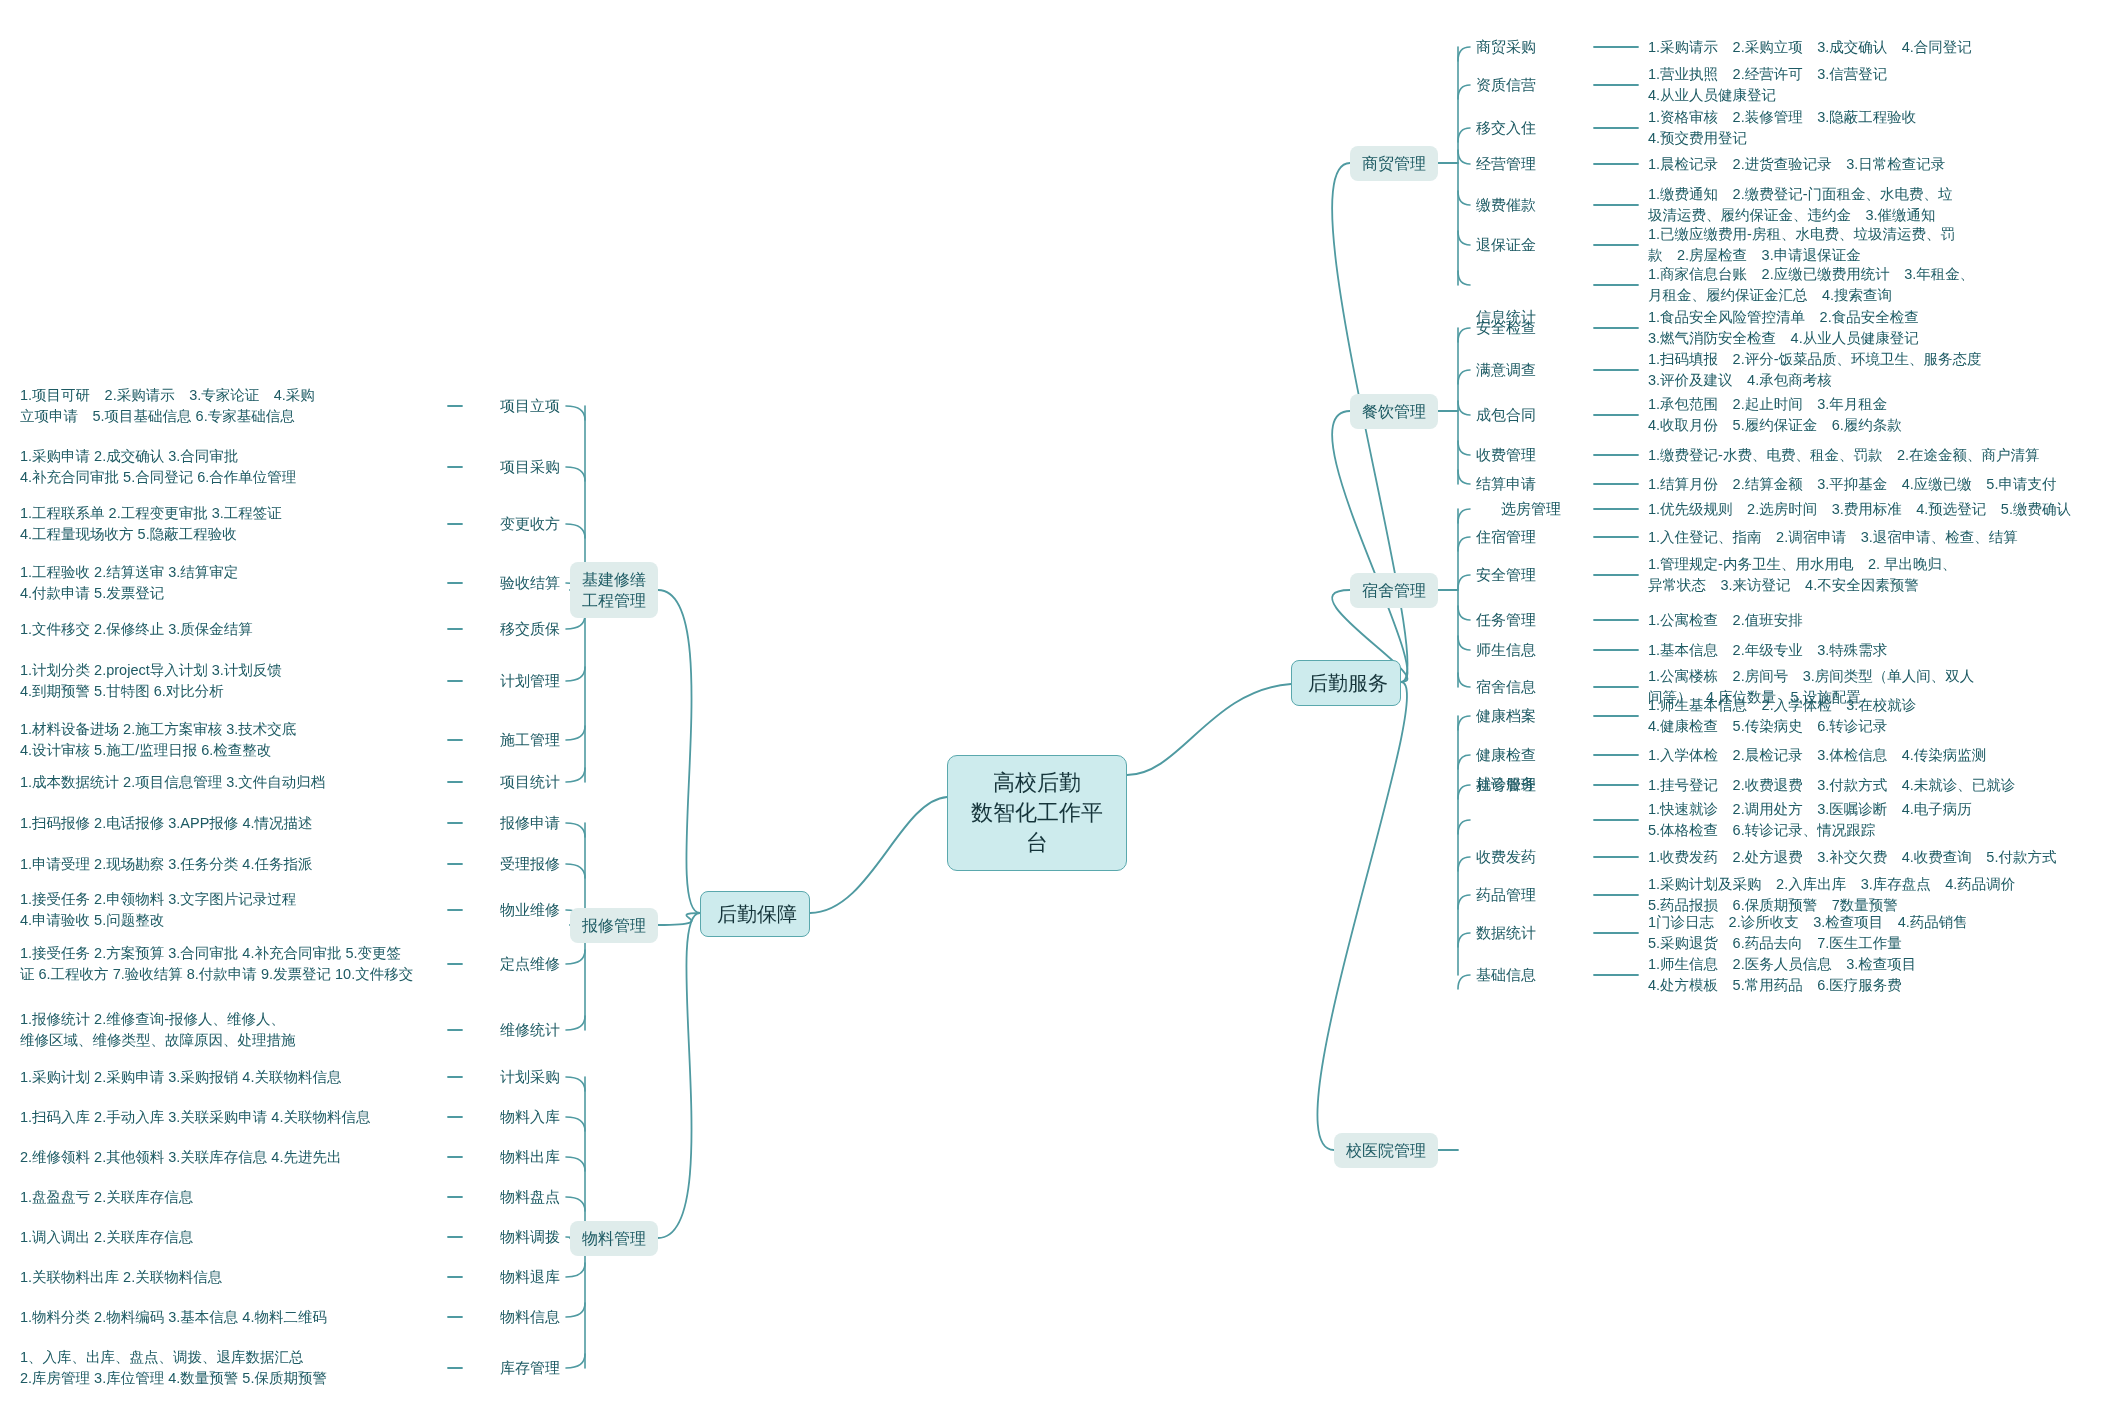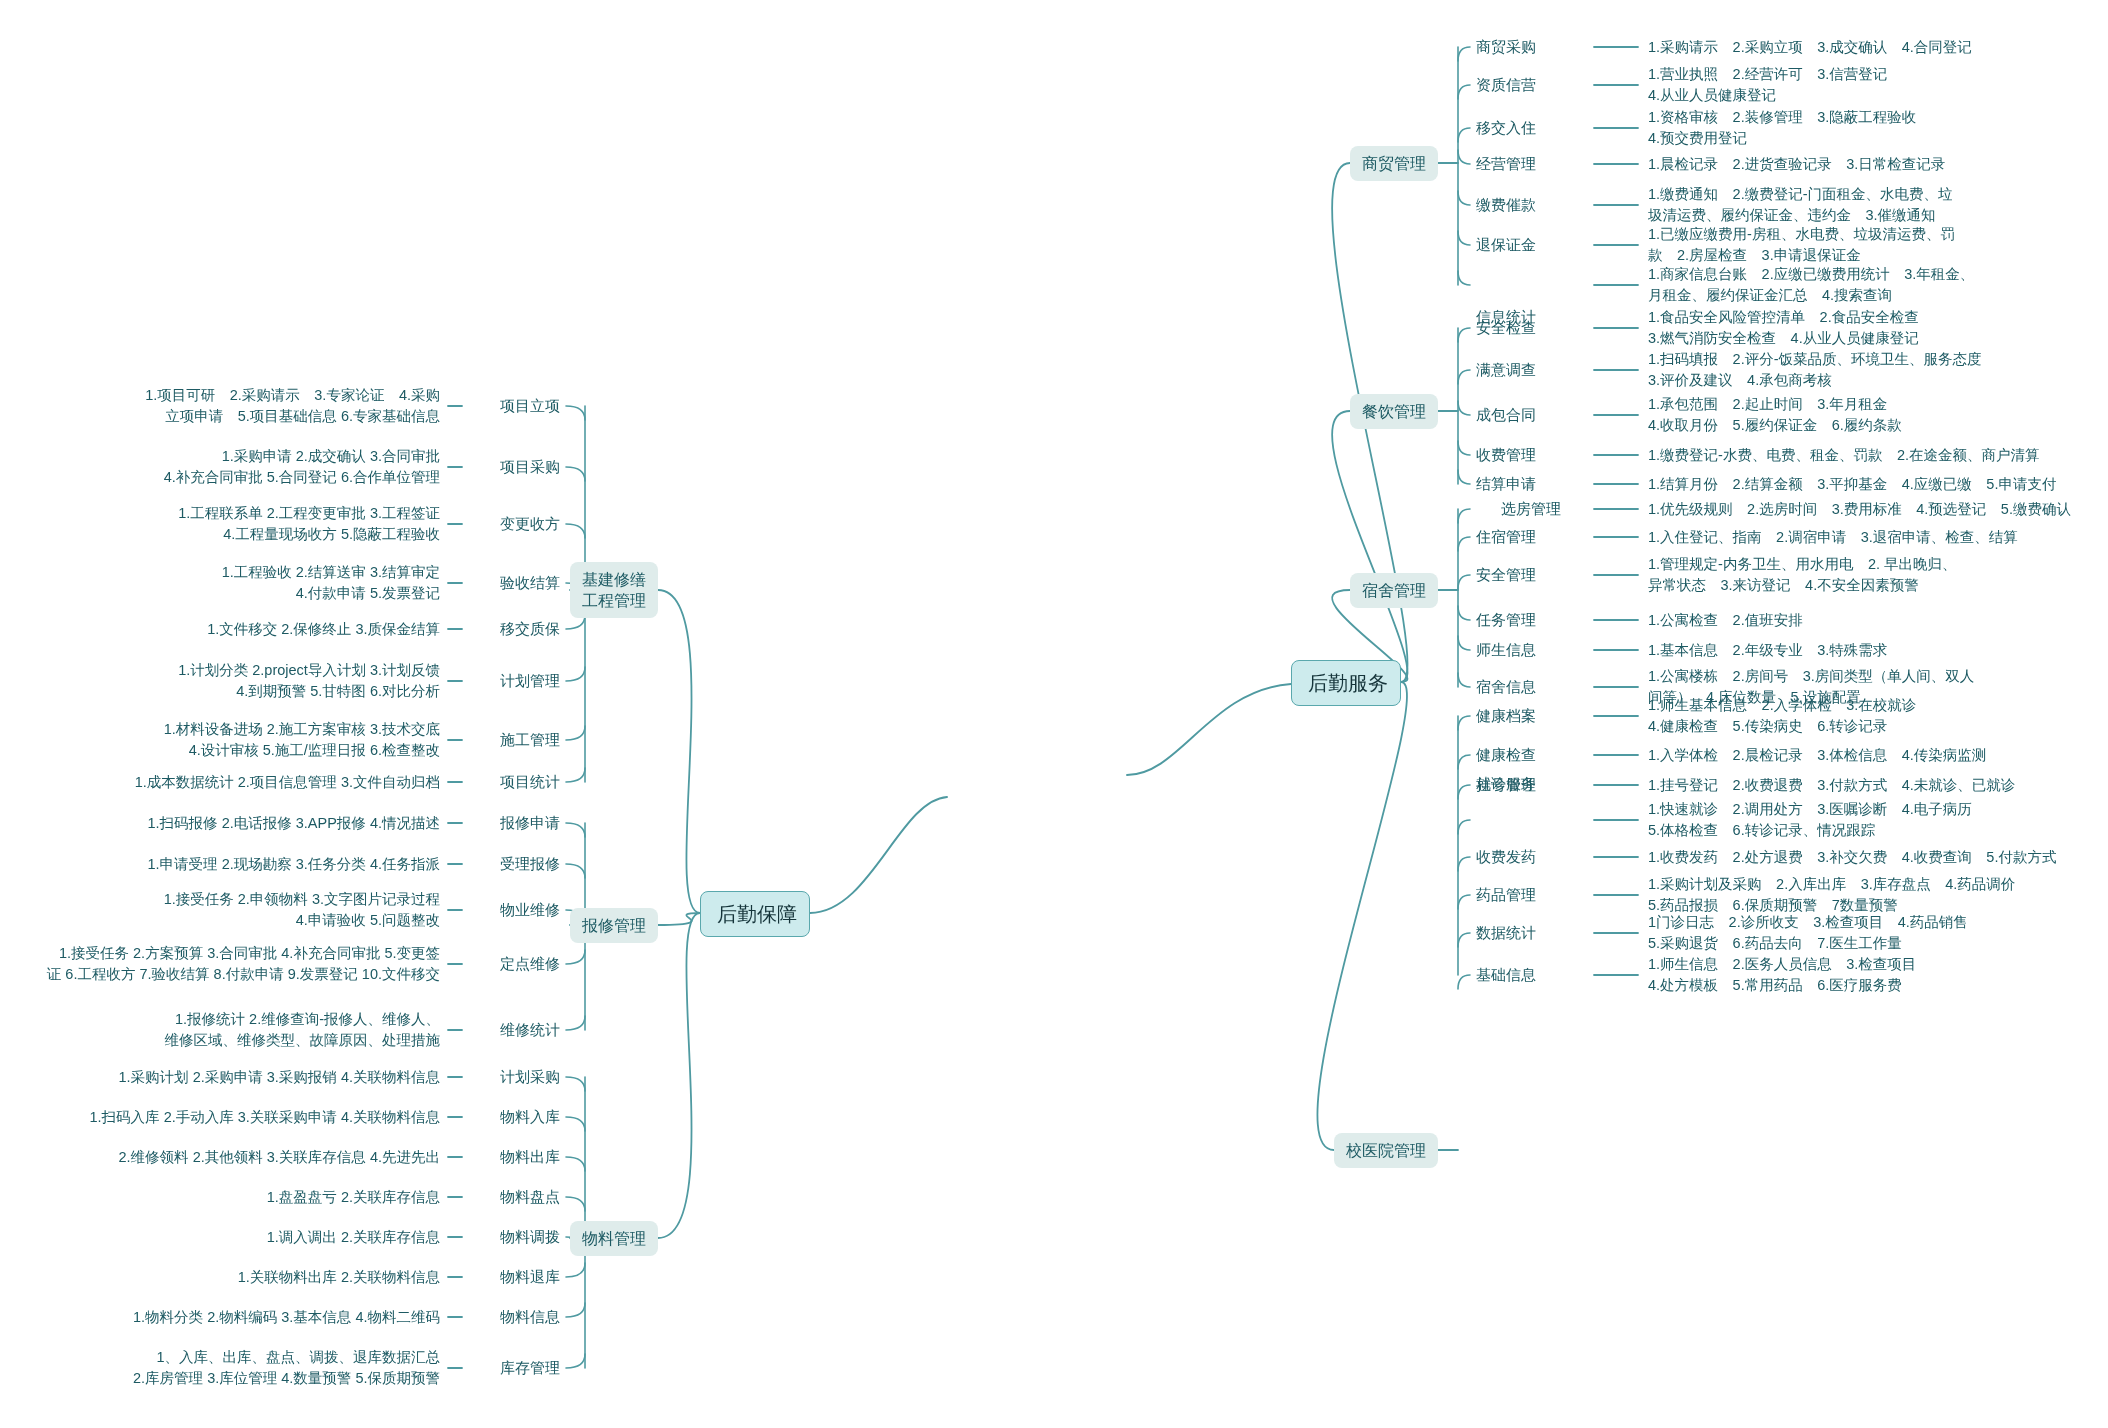--- a/index.html
+++ b/index.html
@@ -34,21 +34,21 @@
   
   .lv3{
     color:#1d5a63;font-size:15px;line-height:20px;white-space:nowrap;
   }
   .lv3.r{text-align:right;}
   .lv3.l{text-align:left;}
   
   .leaf{
     color:#1d5a63;font-size:14.5px;line-height:21px;
   }
-  .leaf.r{text-align:right;}
+  .leaf.r{}
   .leaf.l{text-align:left;}
 </style>
 </head>
 <body>
 
 <div id="mindmap">
   <svg class="links" id="links">
       <path d="M 585 406 L 585 782" fill="none" stroke="#4f9aa1" stroke-width="1.6" stroke-linecap="round"></path>
       <path d="M 448 406 L 462 406" fill="none" stroke="#4f9aa1" stroke-width="1.8" stroke-linecap="round"></path>
       <path d="M 566 406 Q 585 406 585 420" fill="none" stroke="#4f9aa1" stroke-width="1.6" stroke-linecap="round"></path>
@@ -161,20 +161,22 @@
       <path d="M 1470 895 Q 1458 895 1458 909" fill="none" stroke="#4f9aa1" stroke-width="1.6" stroke-linecap="round"></path>
       <path d="M 1594 933 L 1638 933" fill="none" stroke="#4f9aa1" stroke-width="1.8" stroke-linecap="round"></path>
       <path d="M 1470 933 Q 1458 933 1458 947" fill="none" stroke="#4f9aa1" stroke-width="1.6" stroke-linecap="round"></path>
       <path d="M 1594 975 L 1638 975" fill="none" stroke="#4f9aa1" stroke-width="1.8" stroke-linecap="round"></path>
       <path d="M 1470 975 Q 1458 975 1458 989" fill="none" stroke="#4f9aa1" stroke-width="1.6" stroke-linecap="round"></path>
       <path d="M 1458 1150 L 1438 1150" fill="none" stroke="#4f9aa1" stroke-width="1.8" stroke-linecap="round"></path>
       <path d="M 1334 1150 C 1264 1150 1441 682 1401 682" fill="none" stroke="#4f9aa1" stroke-width="1.8" stroke-linecap="round"></path>
       <path d="M 1127 775 C 1180 775 1210 690 1291 684" fill="none" stroke="#4f9aa1" stroke-width="1.9" stroke-linecap="round"></path>
     </svg>
 
+  <div class="node root" id="root-node" style="left:947px;top:755px;width:180px;">高校后勤
+数智化工作平台</div>
 
   <div class="node lv1" id="branch-left" style="left:700px;top:891px;width:110px;">后勤保障</div>
   <div class="node lv1" id="branch-right" style="left:1291px;top:660px;width:110px;">后勤服务</div>
 
   <div id="left-col">
       <div class="node lv2" style="left: 570px; top: 562px;">基建修缮
 工程管理</div>
       <div class="node lv3 r" style="left: 470px; width: 90px; top: 396px;">项目立项</div>
       <div class="node leaf r" style="left: 20px; width: 420px; white-space: pre-line; top: 385px;">1.项目可研　2.采购请示　3.专家论证　4.采购
 立项申请　5.项目基础信息 6.专家基础信息</div>

